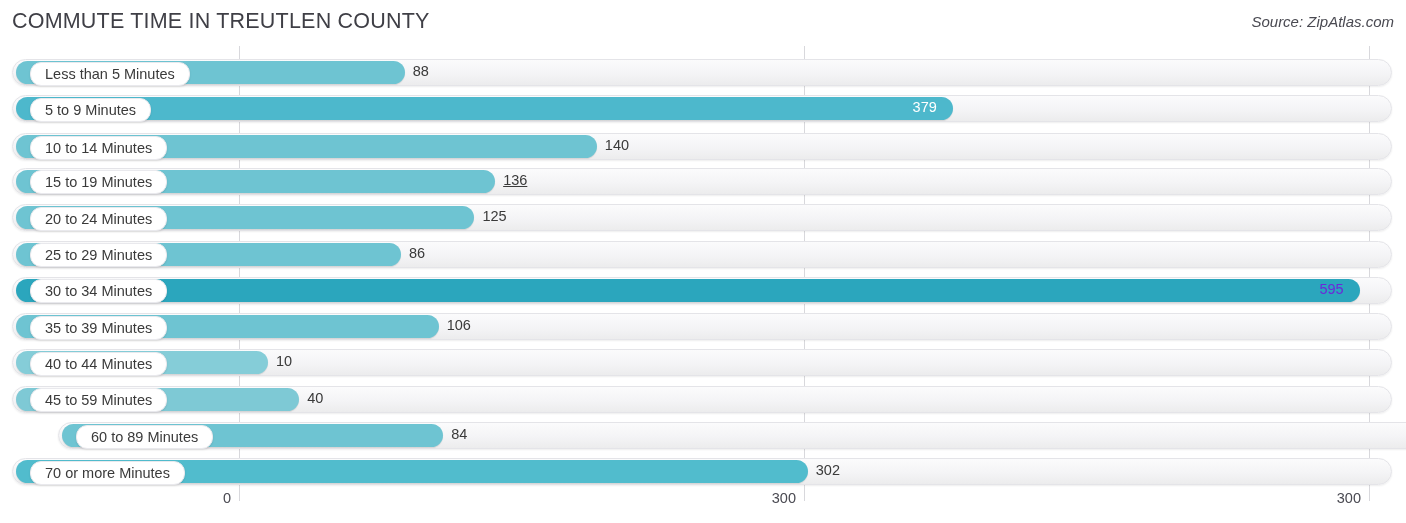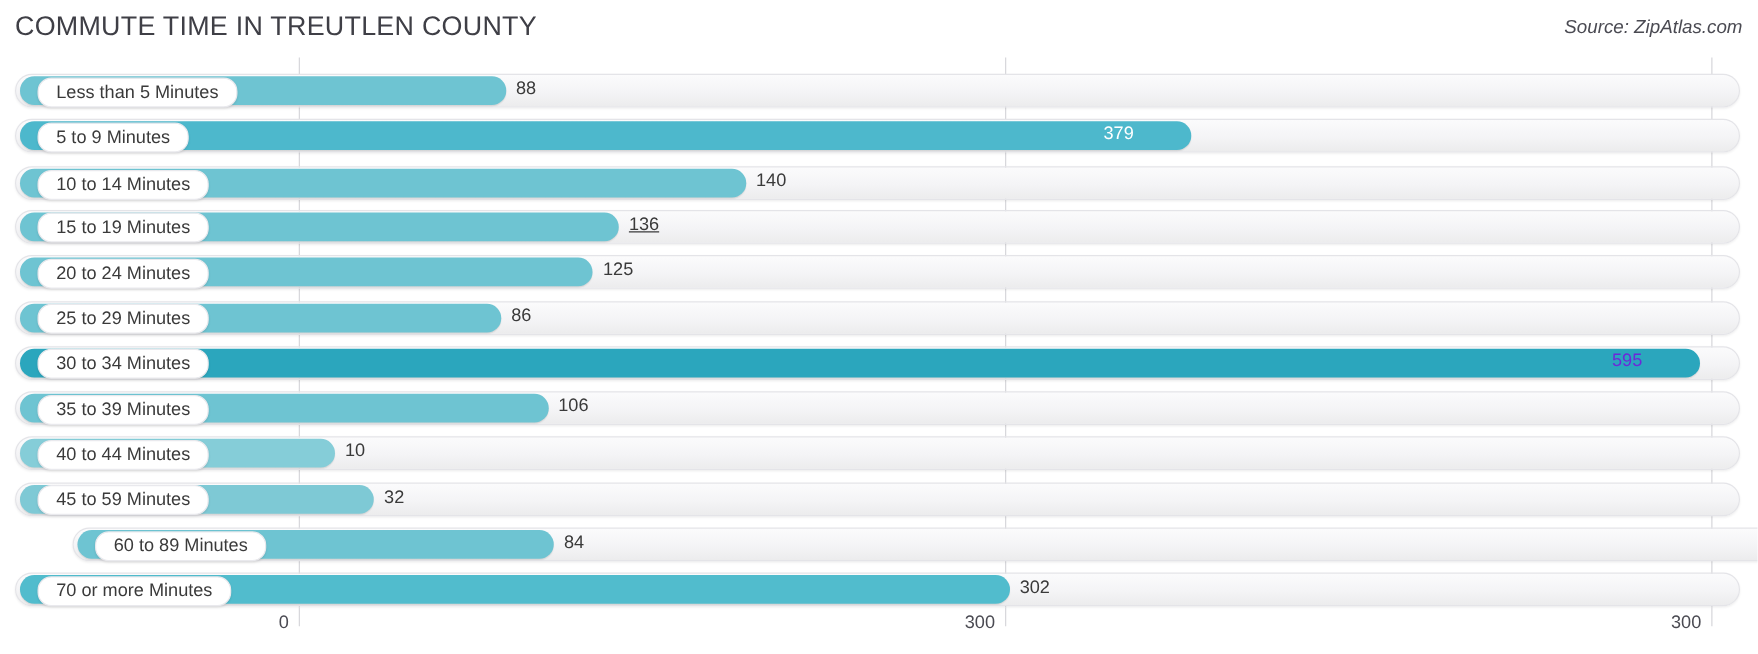--- a/index.html
+++ b/index.html
@@ -119,20 +119,21 @@
     color: #3a3a3a;
     white-space: nowrap;
   }
   
   .value-in {
     position: absolute;
     top: 8px;
     font-size: 14.5px;
     color: #ffffff;
     white-space: nowrap;
+    text-align: right;
   }
 
   
   #axis {
     position: absolute;
     left: 0;
     top: 486px;
     width: 1406px;
     height: 37px;
   }
@@ -236,21 +237,21 @@
         <span>40 to 44 Minutes</span>
       </div>
       <div class="value-out" style="left: 276px; color: rgb(58, 58, 58);">10</div>
     </div>
     <div class="row" style="top: 335.7px;">
       <div class="track"></div>
       <div class="bar" style="width: 283.267px; background: rgb(126, 201, 213);"></div>
       <div class="label-pill">
         <span>45 to 59 Minutes</span>
       </div>
-      <div class="value-out" style="left: 307.267px; color: rgb(58, 58, 58);">32</div>
+      <div class="value-out" style="left: 307.267px; color: rgb(58, 58, 58);">40</div>
     </div>
     <div class="row" style="top: 372px; margin-left: 46px;">
       <div class="track"></div>
       <div class="bar" style="width: 381.2px; background: rgb(110, 196, 210);"></div>
       <div class="label-pill">
         <span>60 to 89 Minutes</span>
       </div>
       <div class="value-out" style="left: 405.2px; color: rgb(58, 58, 58);">84</div>
     </div>
     <div class="row" style="top: 408.3px;">

